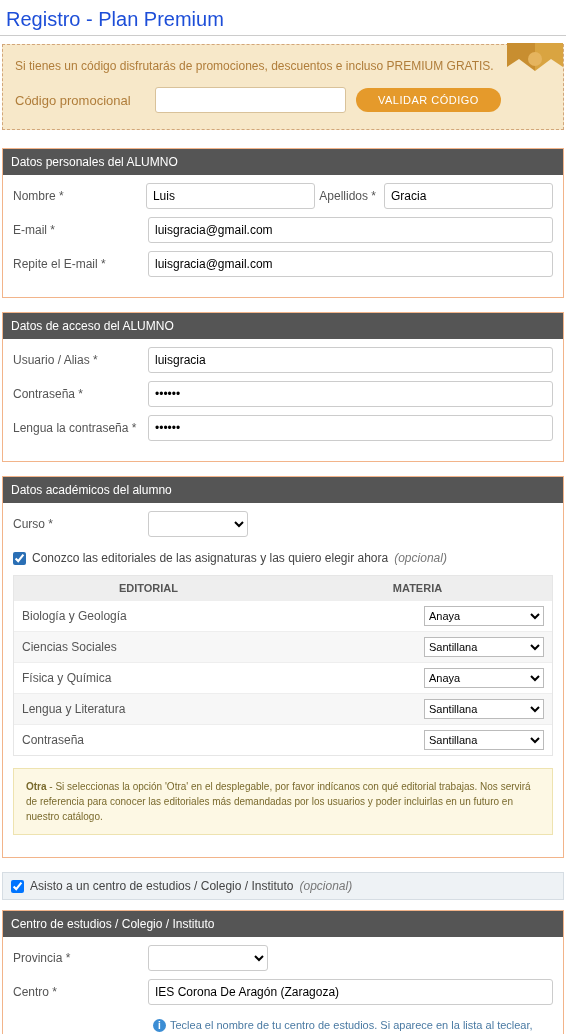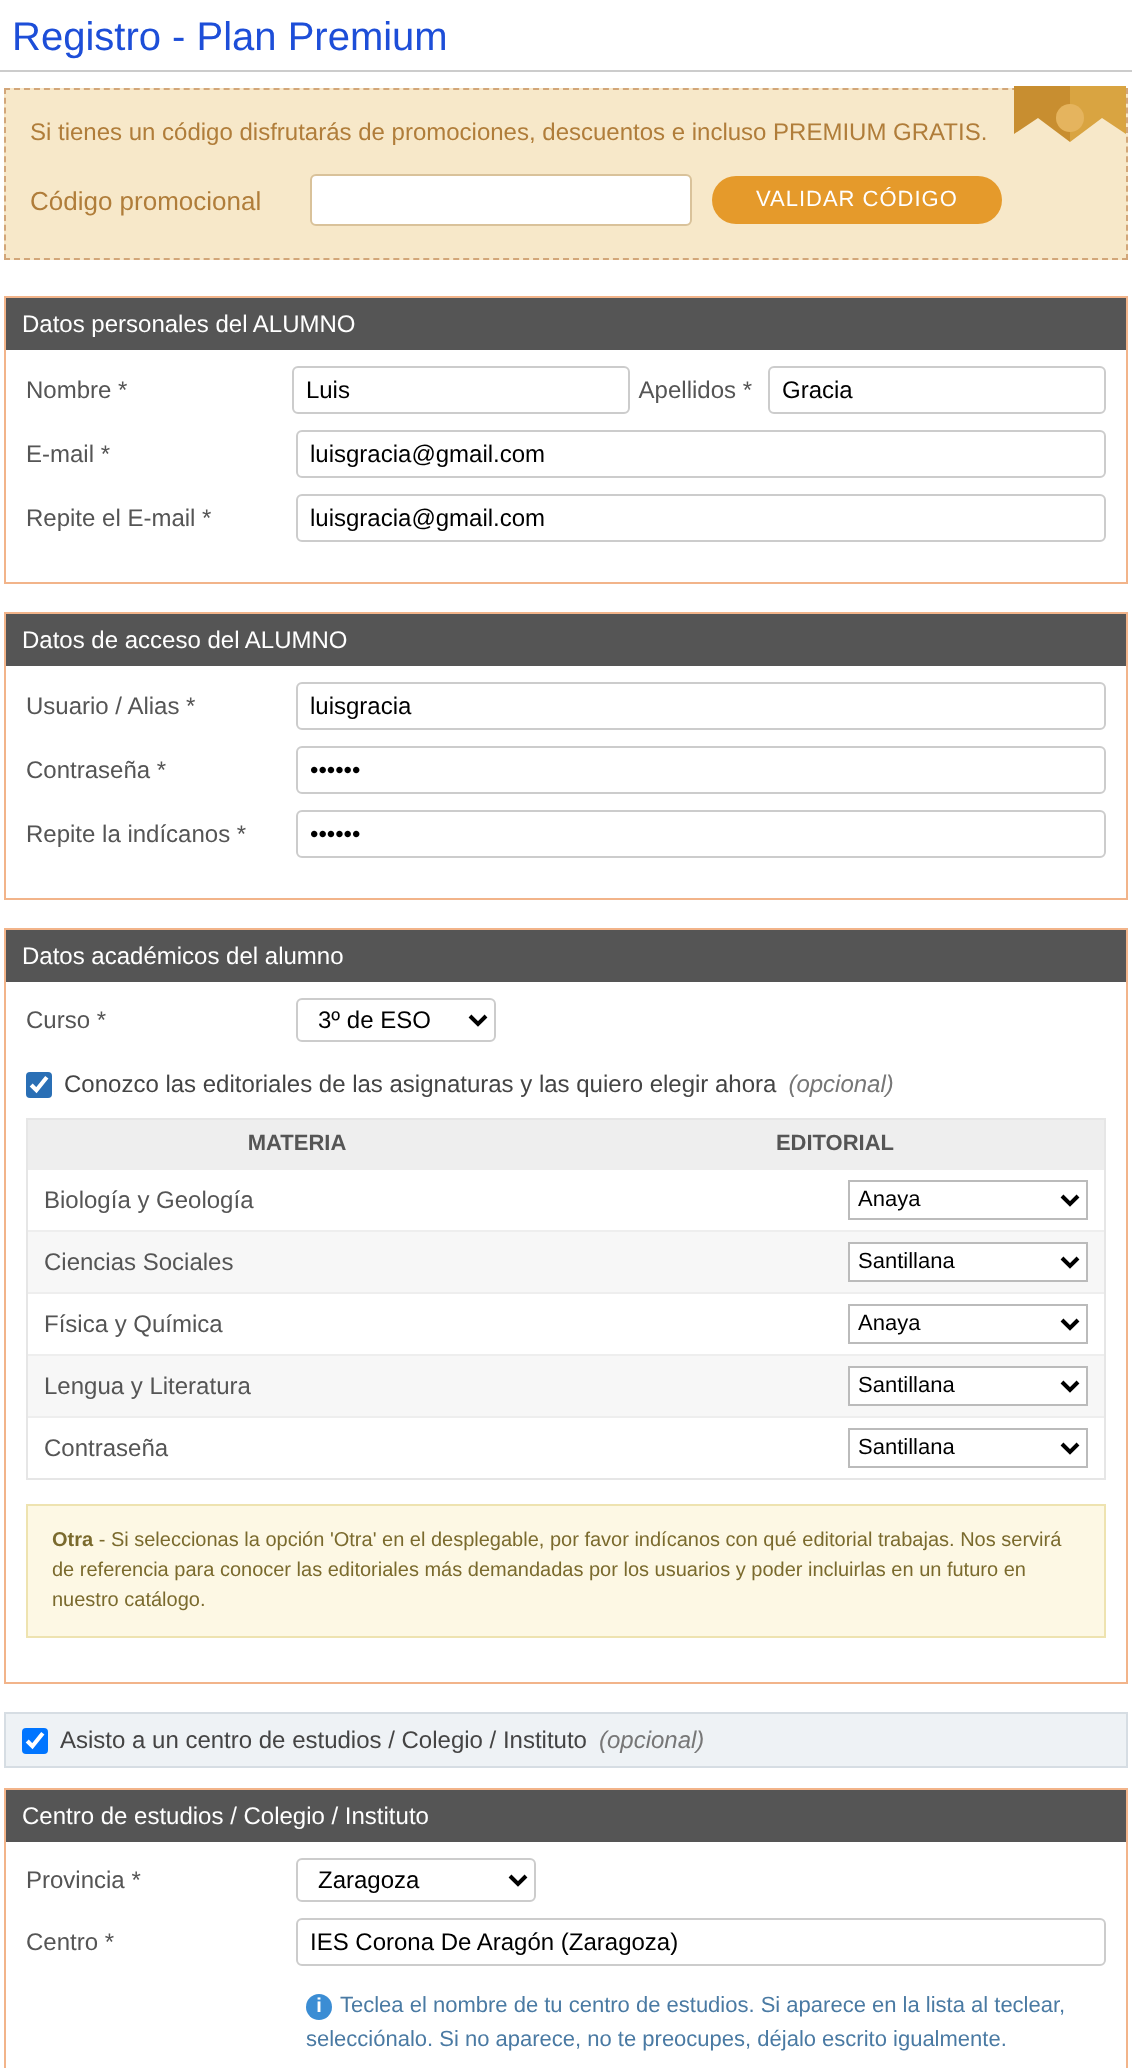--- a/index.html
+++ b/index.html
@@ -16,21 +16,21 @@
   .ribbon svg { width: 100%; height: 100%; }
 
   .arrow-wrap { position: relative; }
 
   .section { border: 1px solid #f2b48a; padding: 0 0 12px; margin: 0 2px 14px; }
   .section-header { background: #555; color: #fff; font-size: 12px; padding: 6px 8px; position: relative; }
   .section-body { padding: 8px 10px 0; }
 
   .row { display: flex; align-items: center; margin-bottom: 8px; }
   .lbl { width: 135px; font-size: 12px; color: #555; }
-  .field { flex: 1; height: 24px; border: 1px solid #ccc; border-radius: 3px; background: #fff; padding: 0 6px; font-size: 12px; }
+  .field { flex: 1; height: 24px; border: 1px solid #ccc; border-radius: 3px; background: #fff; padding: 12px 6px; font-size: 12px; }
   .field.sel { flex:0 0 100px; height:22px; }
   .sublbl { width: 70px; text-align: right; padding-right: 8px; font-size: 12px; }
 
   .check-row { display:flex; align-items:center; gap:6px; padding:6px 10px 10px; font-size:12px; color:#444; }
   .check-row input { accent-color:#2a6fb5; }
   .check-row .opt { font-style: italic; color:#777; }
 
   .subject-table { margin:0 10px 12px; background:#f7f7f7; border:1px solid #e6e6e6; }
   .subject-head { display:flex; background:#eee; }
   .subject-head div { flex:1; text-align:center; font-size:11px; font-weight:bold; padding:6px 0; color:#555; }
@@ -102,21 +102,21 @@
   <div class="section-body">
     <div class="row">
       <span class="lbl">Usuario / Alias *</span>
       <input class="field" value="luisgracia" style="">
     </div>
     <div class="row">
       <span class="lbl">Contraseña *</span>
       <input class="field" value="••••••" style="">
     </div>
     <div class="row">
-      <span class="lbl">Repite la indícanos *</span>
+      <span class="lbl">Lengua la contraseña *</span>
       <input class="field" value="••••••" style="">
     </div>
   </div>
 </div>
 </div>
 
 <div class="arrow-wrap">
 <div class="section">
   <div class="section-header">Datos académicos del alumno</div>
 
@@ -126,22 +126,22 @@
       <select class="field sel"><option>3º de ESO</option></select>
     </div>
   </div>
   <div class="check-row">
     <input type="checkbox" checked="" style="">
     <span>Conozco las editoriales de las asignaturas y las quiero elegir ahora</span>
     <span class="opt">(opcional)</span>
   </div>
   <div class="subject-table">
     <div class="subject-head">
+      <div>EDITORIAL</div>
       <div>MATERIA</div>
-      <div>EDITORIAL</div>
     </div>
     <div id="subject-rows">
           <div class="subject-row">
             <div class="subject-name">Biología y Geología</div>
             <select class="subject-sel"><option>Anaya</option></select>
           </div>
           <div class="subject-row">
             <div class="subject-name">Ciencias Sociales</div>
             <select class="subject-sel"><option>Santillana</option></select>
           </div>

